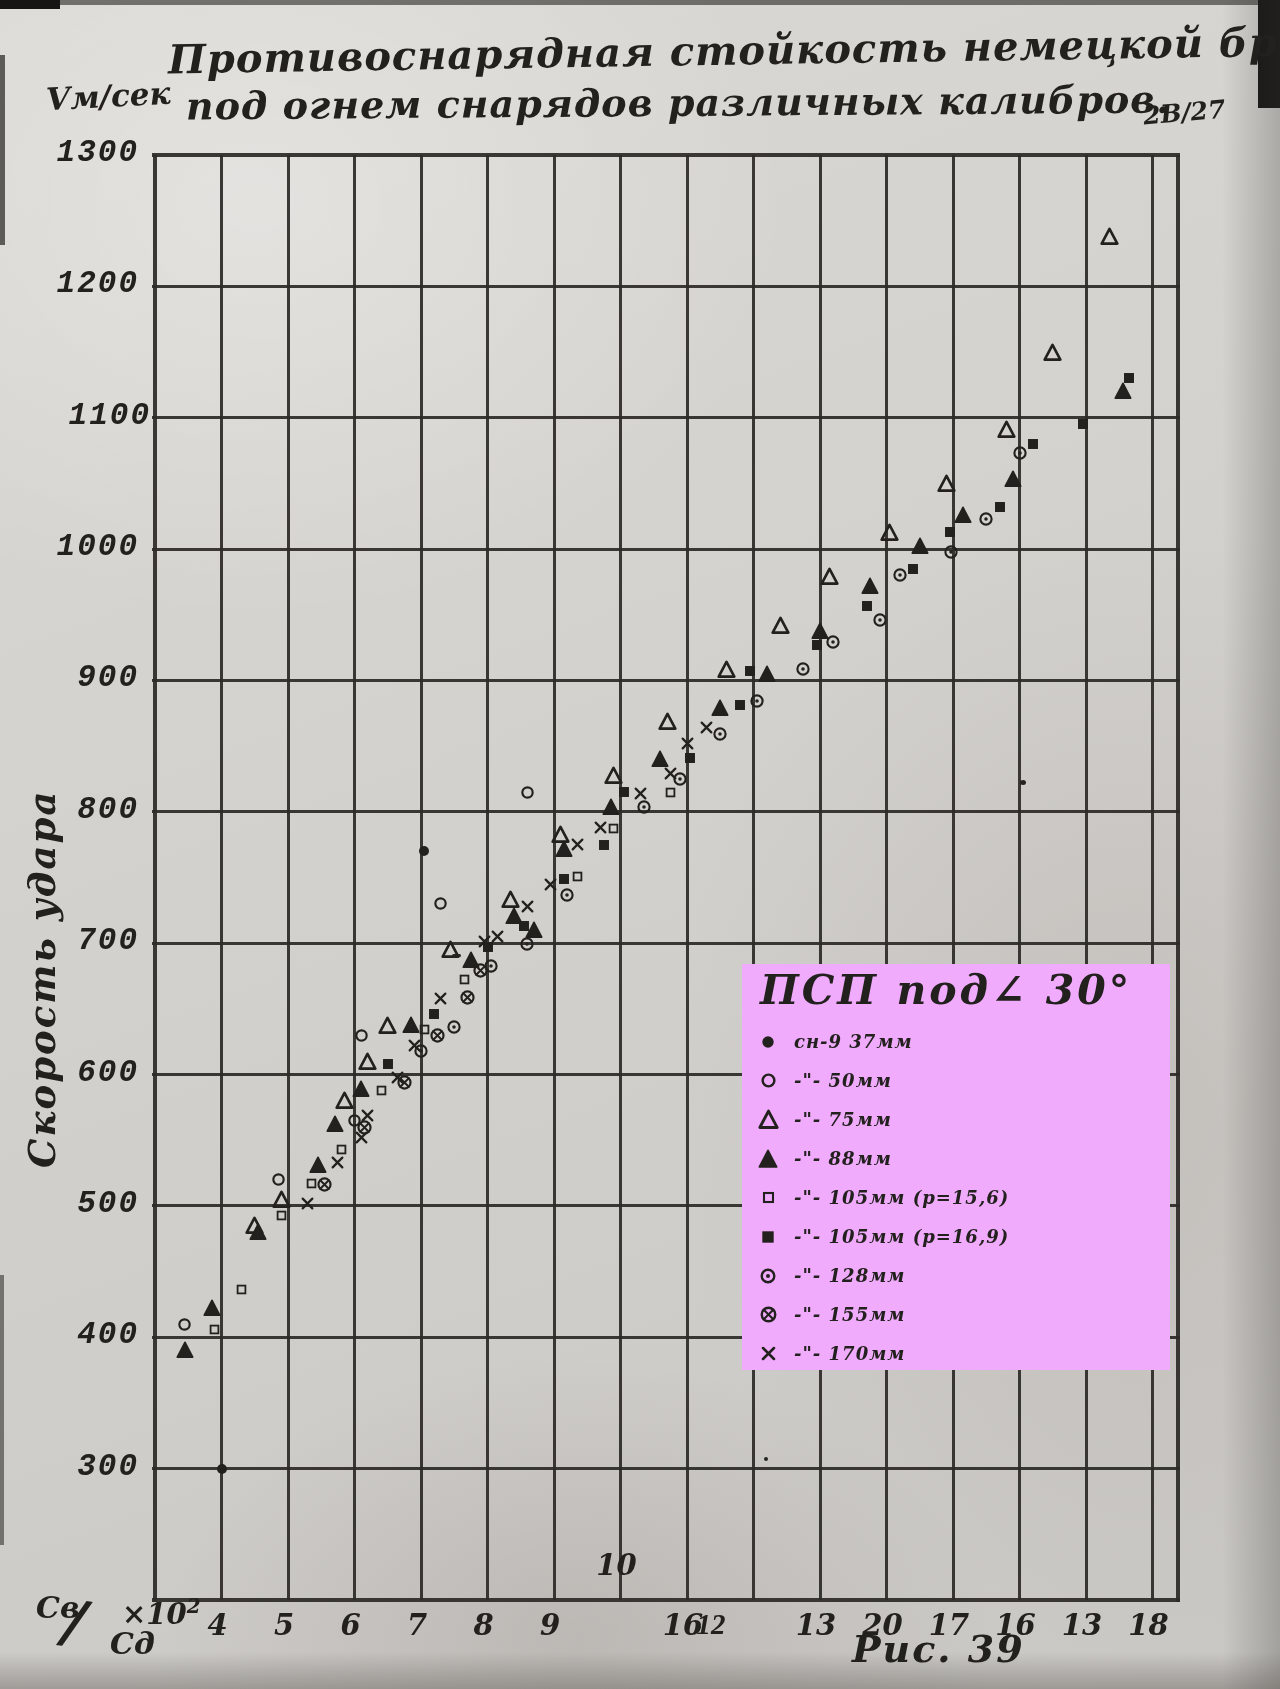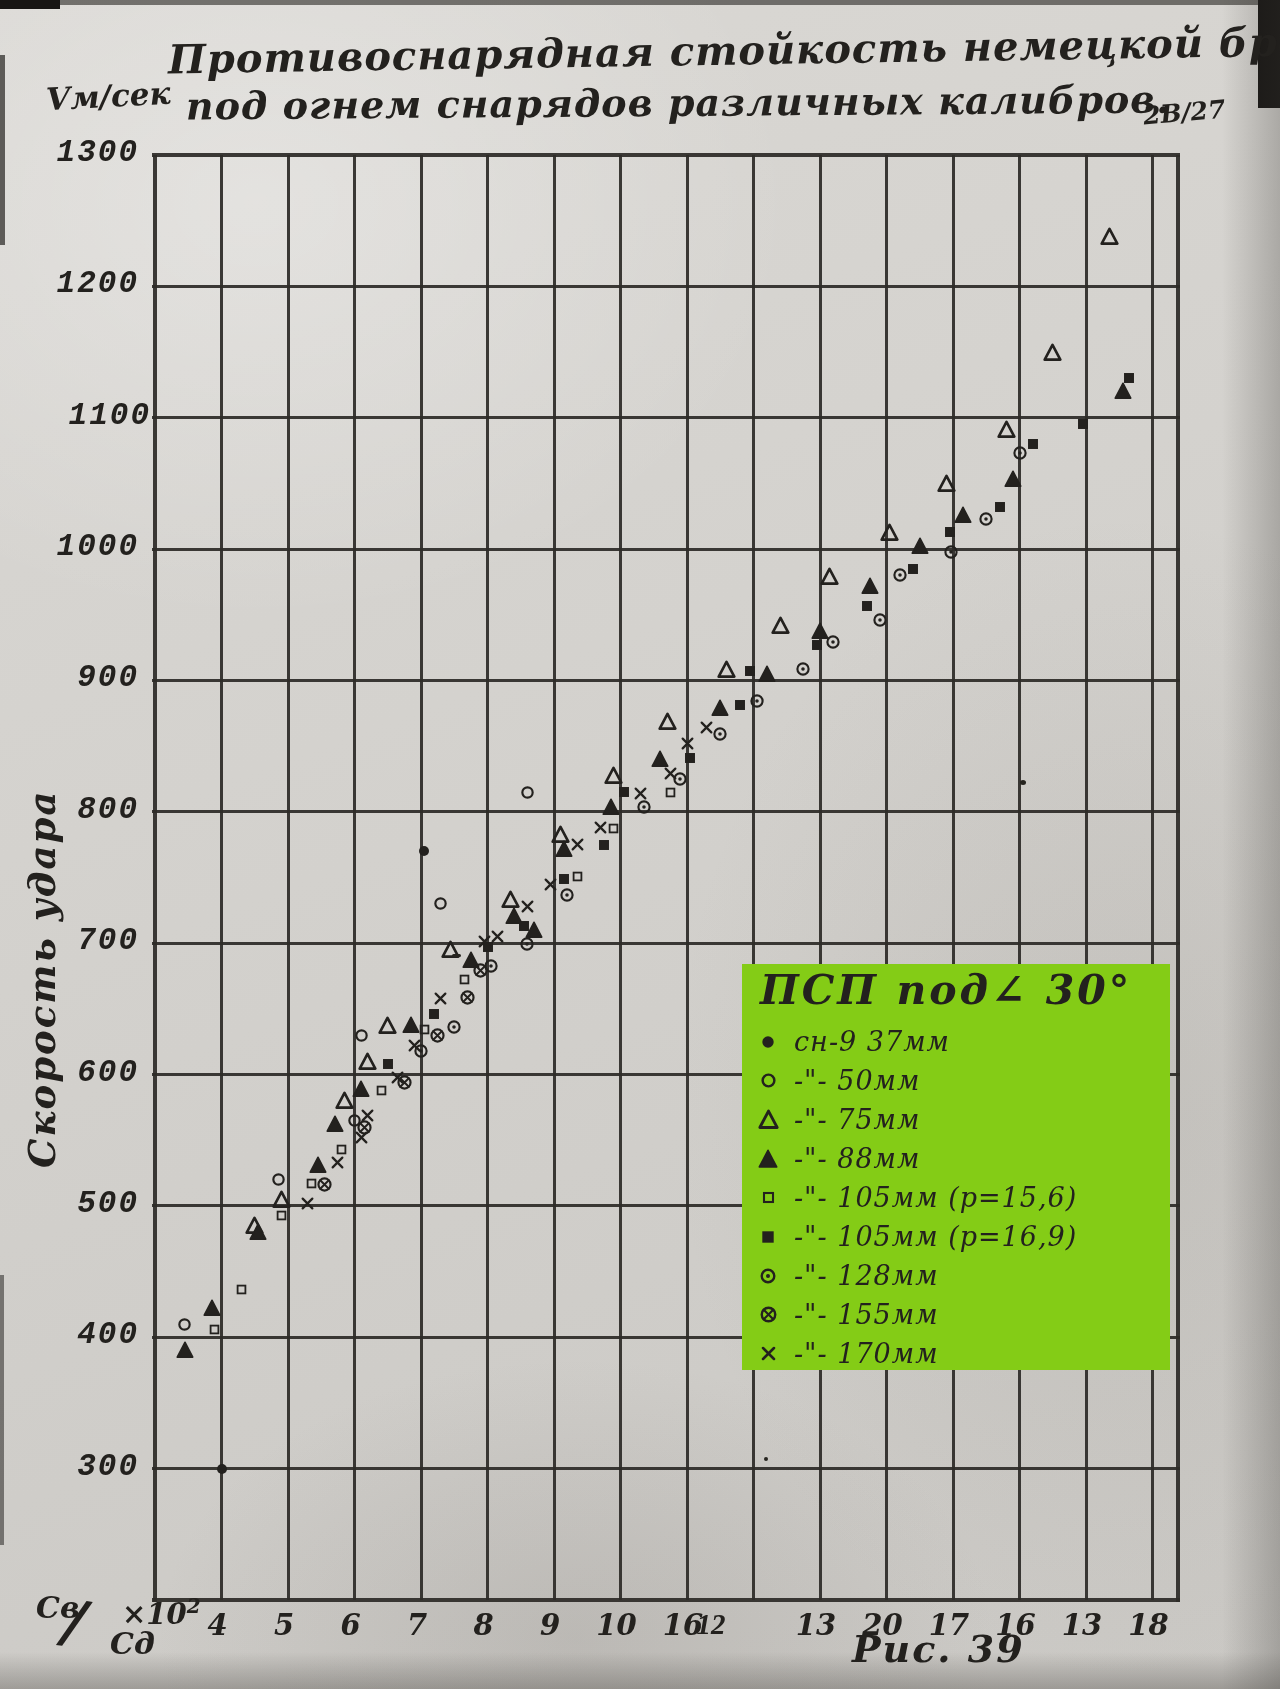--- a/index.html
+++ b/index.html
@@ -44,26 +44,26 @@
 
   .hline,.vline{position:absolute;background:#2d2b28;opacity:.93;}
   .ylab{position:absolute;width:105px;text-align:right;font-size:31px;font-style:italic;
         font-weight:bold;letter-spacing:2px;font-family:Liberation Mono, monospace;}
   .xlab{position:absolute;width:60px;text-align:center;font-size:29px;font-style:italic;font-weight:bold;}
 
   .point{position:absolute;line-height:0;}
   .point svg{display:block;}
 
   .legend{position:absolute;left:742px;top:964px;width:428px;height:406px;
-          background:#84cc16;}
+          background:#f0abfc;}
   .legend-title{font-size:41px;font-style:italic;font-weight:bold;letter-spacing:3px;
           margin:2px 0 8px 18px;white-space:nowrap;}
   .legend-row{display:flex;align-items:center;height:39px;}
   .legend-marker{width:52px;display:flex;justify-content:center;align-items:center;line-height:0;}
-  .legend-label{font-size:27px;font-style:italic;font-weight:normal;letter-spacing:1px;white-space:nowrap;}
+  .legend-label{font-size:18px;font-style:italic;font-weight:bold;letter-spacing:1px;white-space:nowrap;}
 
   .speck{position:absolute;background:#26241f;border-radius:50%;}
 </style>
 </head>
 <body>
 
 <div class="canvas">
   <div class="paper"></div>
 
   <div class="edge edge-topthin"></div>
@@ -122,21 +122,21 @@
       <div class="ylab" style="left: 34px; top: 1054.55px;">600</div>
       <div class="ylab" style="left: 34px; top: 1185.91px;">500</div>
       <div class="ylab" style="left: 34px; top: 1317.27px;">400</div>
       <div class="ylab" style="left: 34px; top: 1448.64px;">300</div>
       <div class="xlab" style="left: 187.5px; top: 1608px;">4</div>
       <div class="xlab" style="left: 254px; top: 1608px;">5</div>
       <div class="xlab" style="left: 320.5px; top: 1608px;">6</div>
       <div class="xlab" style="left: 387px; top: 1608px;">7</div>
       <div class="xlab" style="left: 453.5px; top: 1608px;">8</div>
       <div class="xlab" style="left: 520px; top: 1608px;">9</div>
-      <div class="xlab" style="left: 586.5px; top: 1608px; font-style: italic;">10</div>
+      <div class="xlab" style="left: 586.5px; top: 1548px; font-style: italic;">10</div>
       <div class="xlab" style="left: 653px; top: 1608px;">16</div>
       <div class="xlab" style="left: 681px; top: 1608px; font-family: Liberation Serif, serif;">12</div>
       <div class="xlab" style="left: 786px; top: 1608px;">13</div>
       <div class="xlab" style="left: 852.5px; top: 1608px;">20</div>
       <div class="xlab" style="left: 919px; top: 1608px;">17</div>
       <div class="xlab" style="left: 985.5px; top: 1608px;">16</div>
       <div class="xlab" style="left: 1052px; top: 1608px;">13</div>
       <div class="xlab" style="left: 1118.5px; top: 1608px;">18</div>
       <span class="point" style="left: 214.5px; top: 1461.64px;">
         <svg width="14" height="14" viewBox="0 0 18 18">

